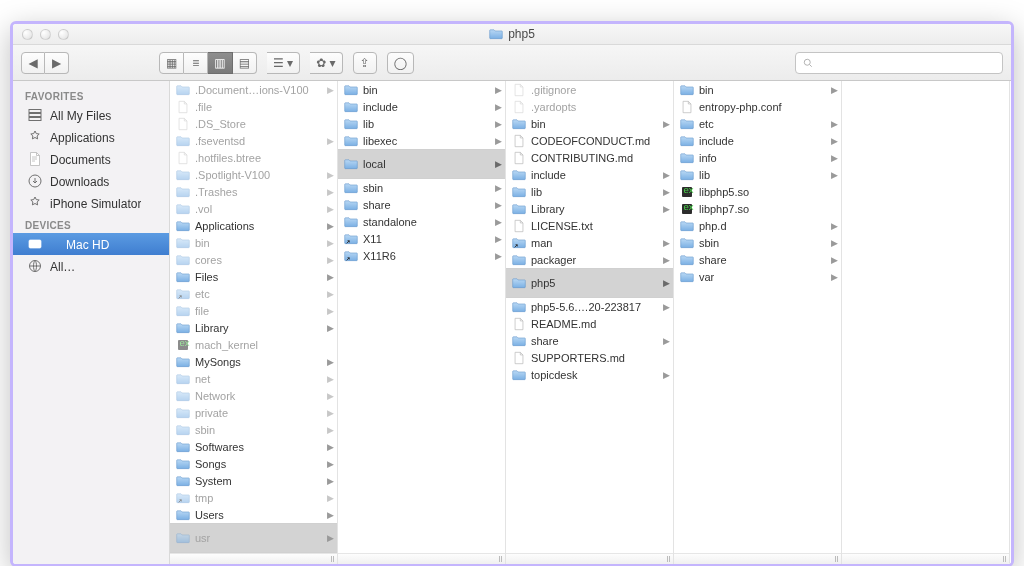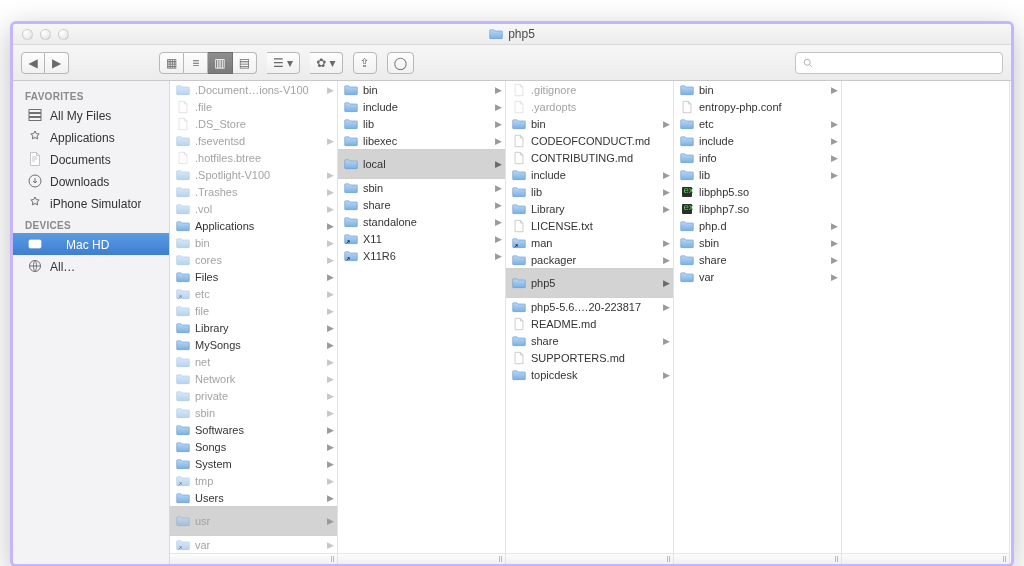--- a/index.html
+++ b/index.html
@@ -335,20 +335,29 @@
             </div>
             <div class="row">
               <span class="icon">
                 <svg width="14" height="14">
                   <use href="#i-folder"></use>
                 </svg>
               </span>
               <span class="name">Library</span>
               <span class="arrow">▶</span>
             </div>
+            <div class="row dim">
+              <span class="icon">
+                <svg width="14" height="14">
+                  <use href="#i-exec"></use>
+                </svg>
+              </span>
+              <span class="name">mach_kernel</span>
+              <span class="arrow"></span>
+            </div>
             <div class="row">
               <span class="icon">
                 <svg width="14" height="14">
                   <use href="#i-folder"></use>
                 </svg>
               </span>
               <span class="name">MySongs</span>
               <span class="arrow">▶</span>
             </div>
             <div class="row dim">

